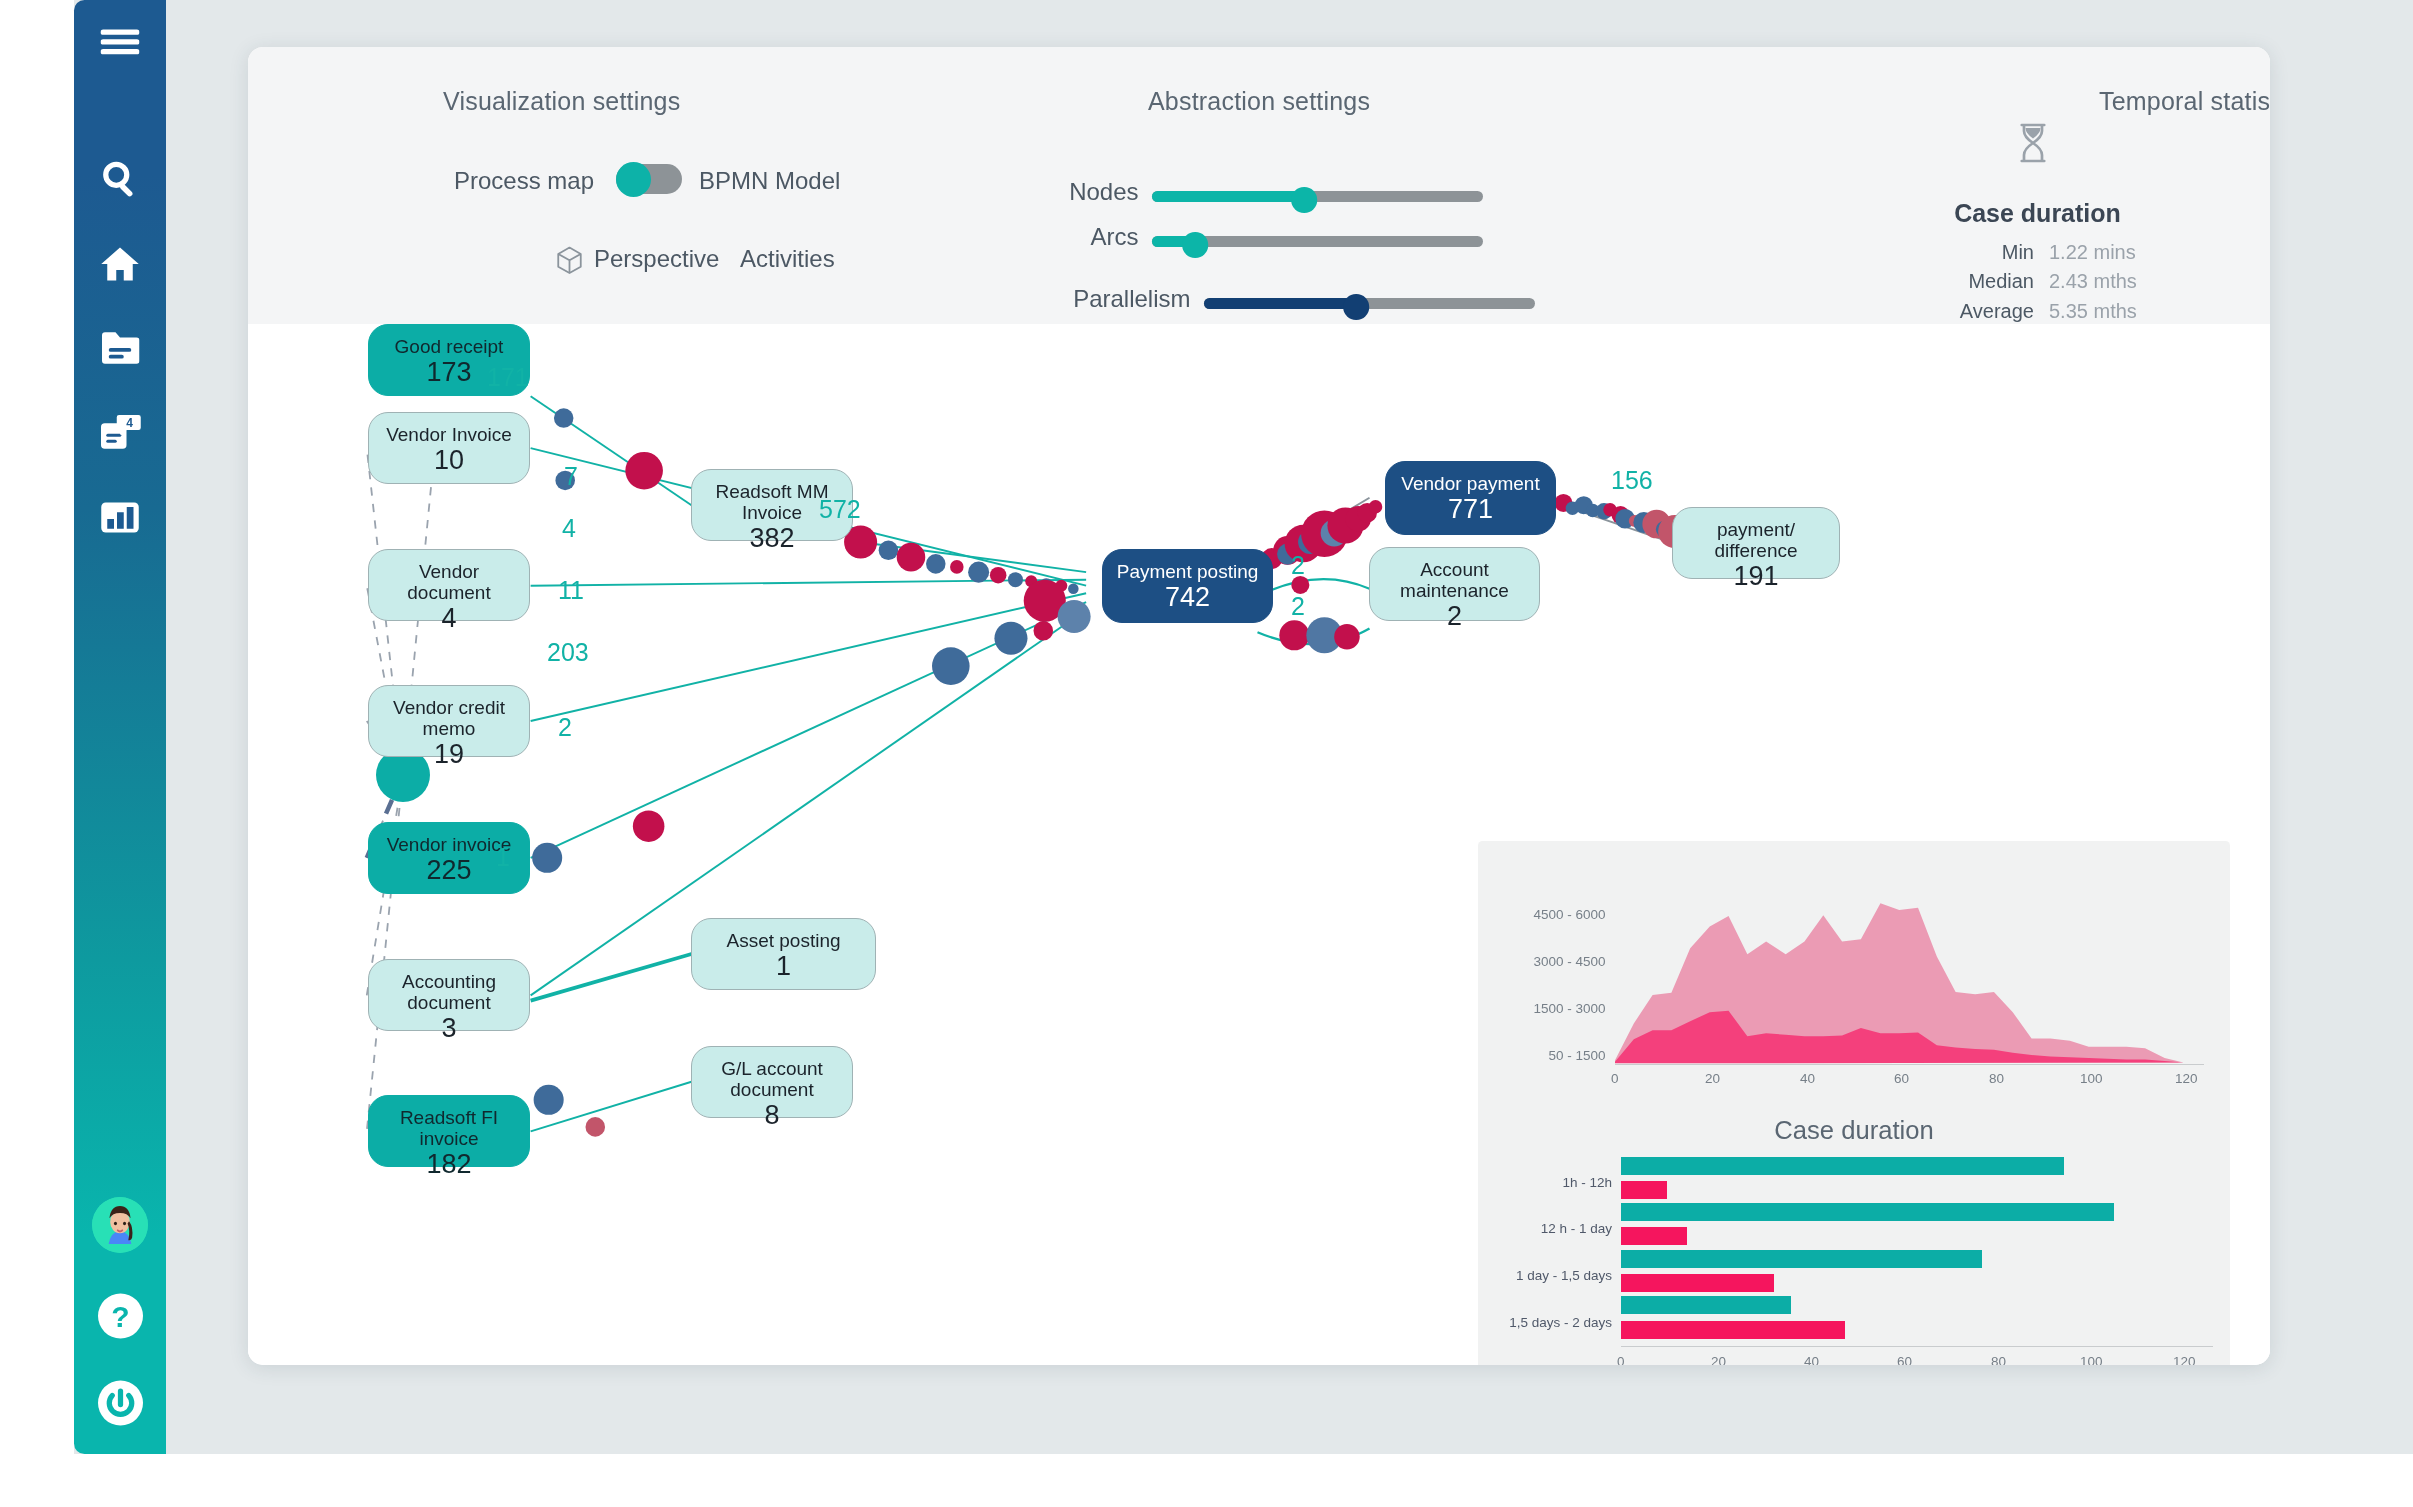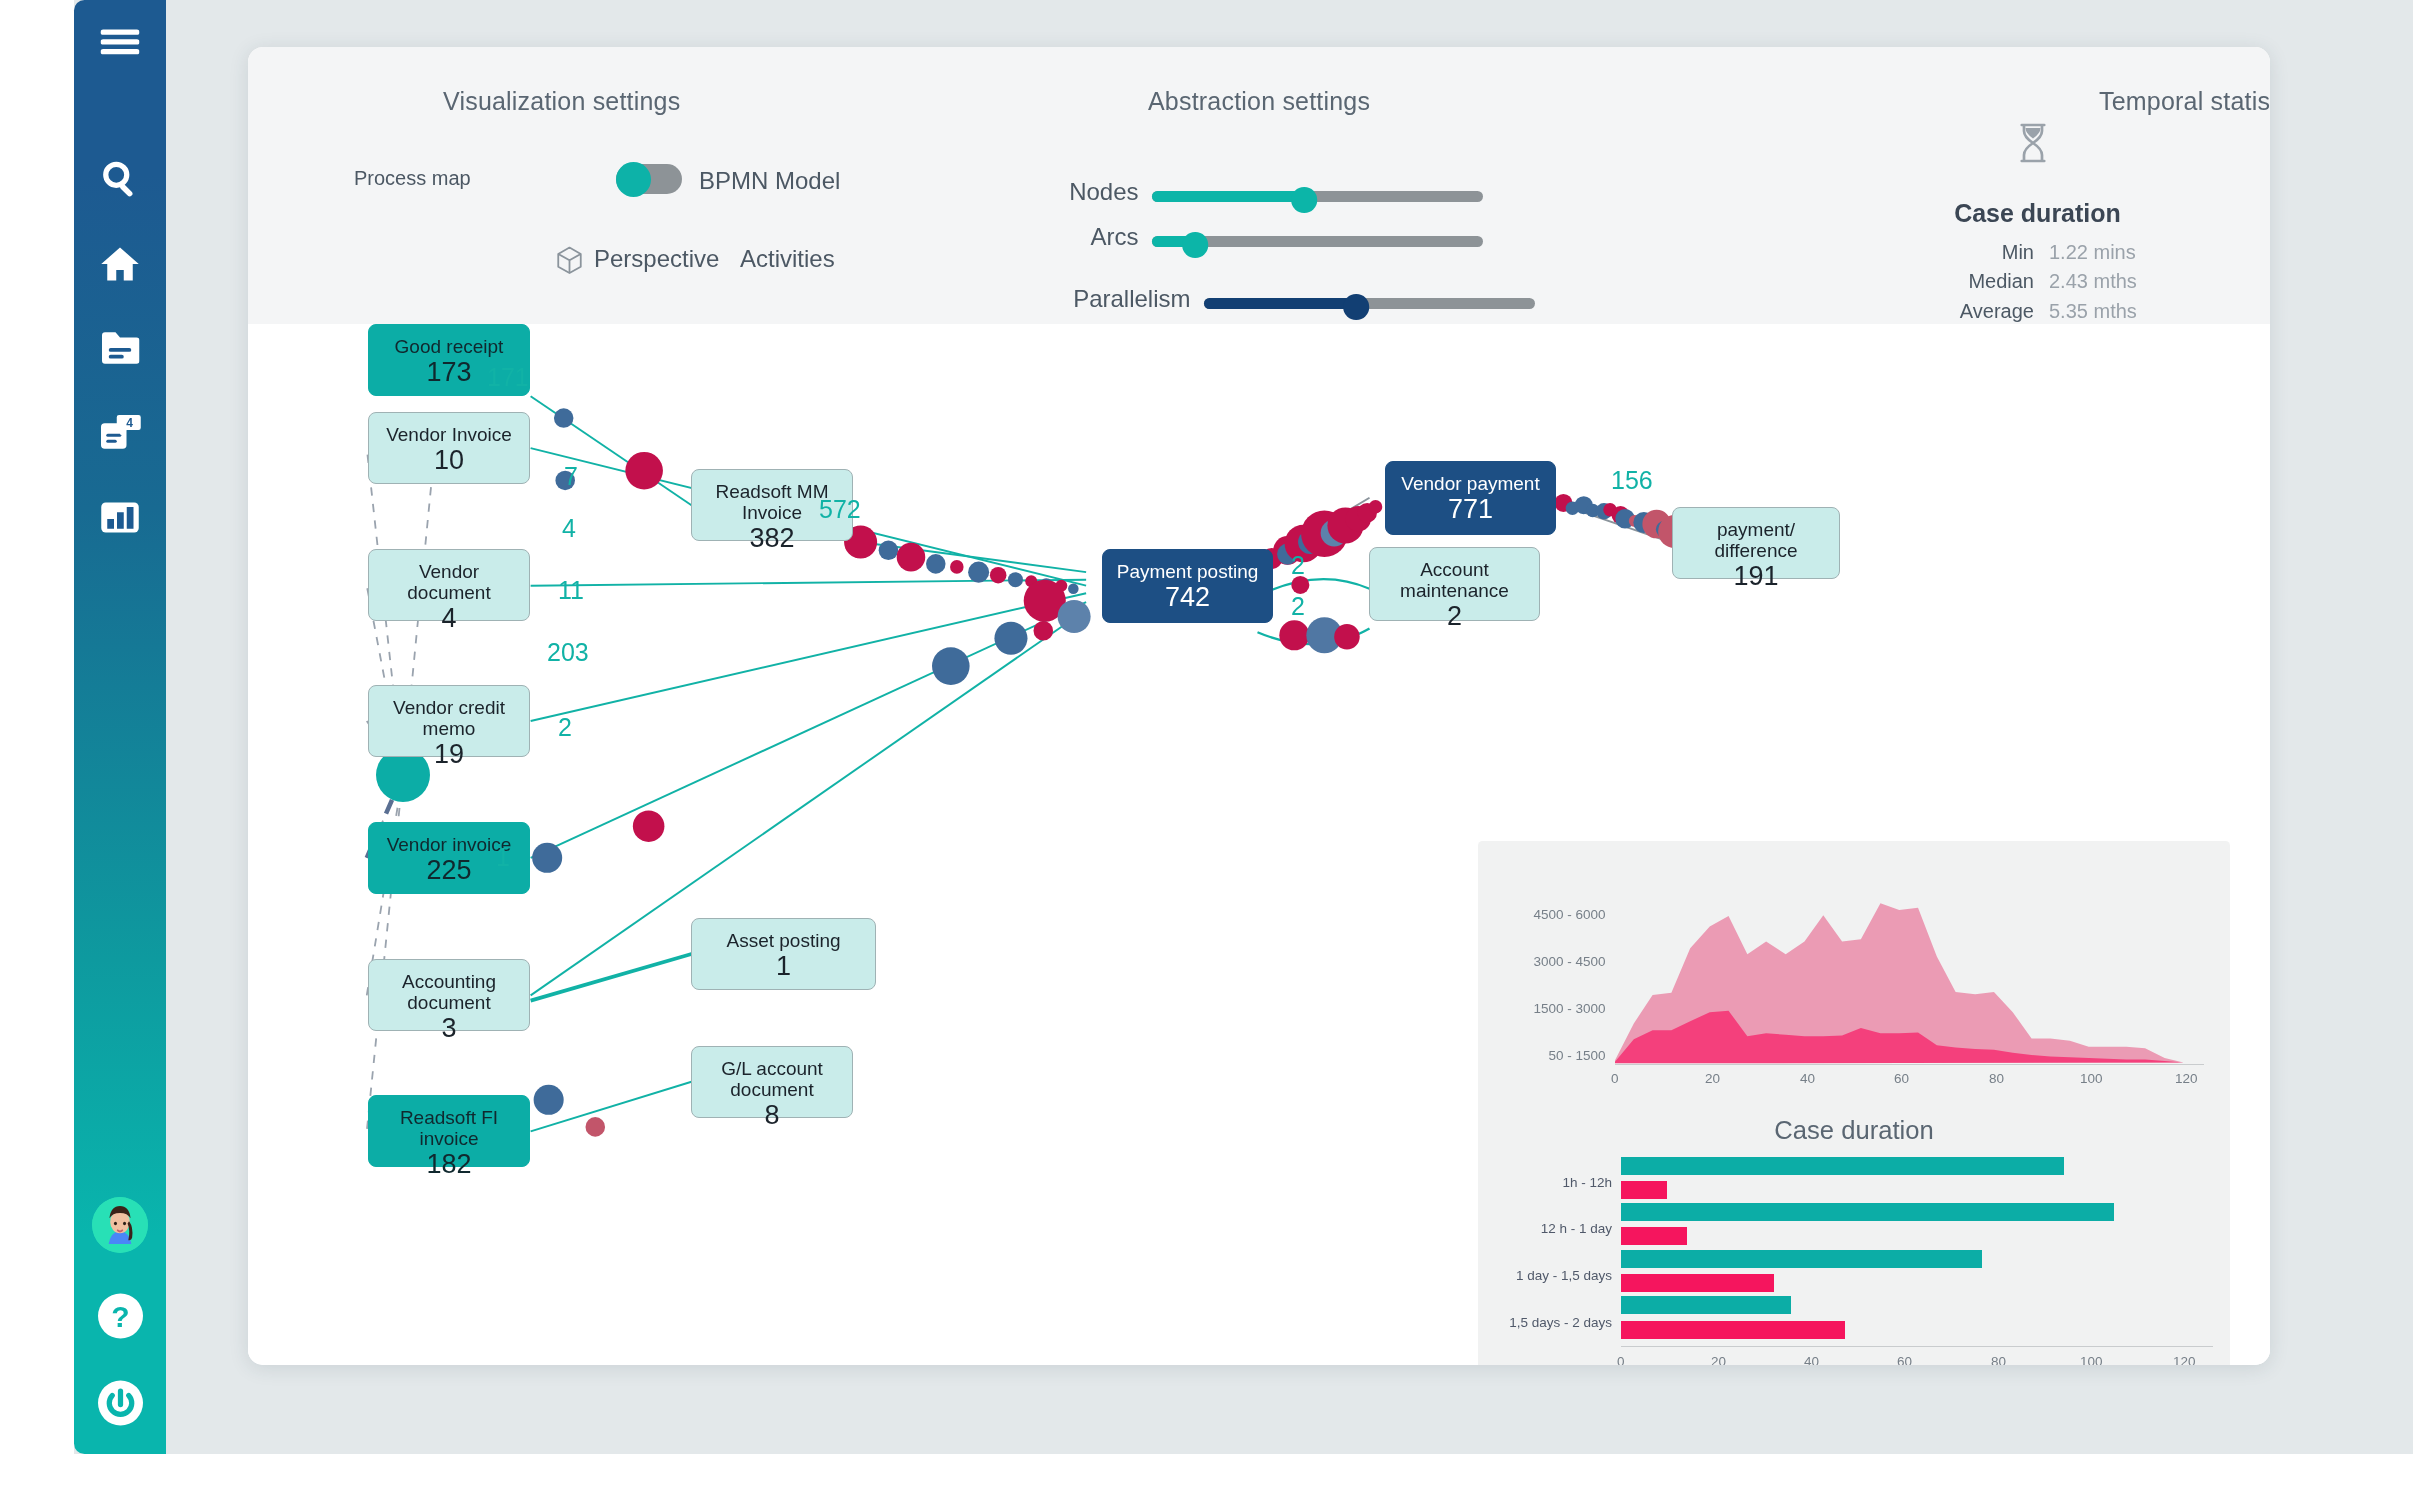--- a/index.html
+++ b/index.html
@@ -46,21 +46,21 @@
   #settings-bar{
     position:absolute;left:0;top:0;width:2022px;height:277px;
     background:#f4f5f6;
   }
   .panel-title{
     position:absolute;font-size:25px;color:#5a6672;font-weight:400;
     letter-spacing:0.2px;white-space:nowrap;margin-left:28px;
   }
   
   #viz-title{left:167px;top:40px;}
-  #lbl-process-map{position:absolute;left:106px;top:120px;width:233px;text-align:left;font-size:20px;color:#4c5864;}
+  #lbl-process-map{position:absolute;left:113px;top:120px;width:233px;text-align:right;font-size:24px;color:#4c5864;}
   #lbl-bpmn{position:absolute;left:451px;top:120px;font-size:24px;color:#4c5864;white-space:nowrap;}
   #toggle-viz{
     position:absolute;left:368px;top:117px;width:66px;height:30px;border-radius:15px;background:#8d9397;cursor:pointer;
   }
   #toggle-viz .knob{
     position:absolute;left:0px;top:-2.3px;width:35px;height:35px;border-radius:50%;
     background:#0db2a8;
   }
   #perspective-icon{position:absolute;left:308px;top:199px;width:27px;height:28.6px;}
   
@@ -80,21 +80,21 @@
   .stat-row{position:absolute;width:331px;left:1624px;font-size:20px;}
   .stat-k{position:absolute;left:0;width:162px;text-align:right;color:#4c5864;}
   .stat-v{position:absolute;left:177px;color:#9aa2aa;}
   
   #map-canvas{
     position:absolute;left:0;top:277px;width:2022px;height:1042px;
     background:#ffffff;overflow:hidden;
   }
   #map-svg{position:absolute;left:0;top:0;width:2022px;height:1042px;}
   .pm-node{
-    position:absolute;border-radius:8px;box-sizing:border-box;
+    position:absolute;border-radius:20px;box-sizing:border-box;
     display:flex;flex-direction:column;align-items:center;justify-content:space-between;
     padding:10.5px 7.5px 12px 7.5px;cursor:pointer;
   }
   .pm-node .nm{font-size:19px;line-height:1.12;text-align:center;}
   .pm-node .ct{font-size:27px;}
   .n-light{background:#c9ecea;border:1.1px solid #9fb2b4;color:#1b232b;}
   .n-teal {background:#0cada6;border:1.1px solid #0cada6;color:#10282e;}
   .n-navy {background:#1d4f84;border:1.1px solid #1d4f84;color:#ffffff;margin-left:16px;}
   .edge-lbl{position:absolute;font-size:25px;color:#11b2a6;white-space:nowrap;}
   

